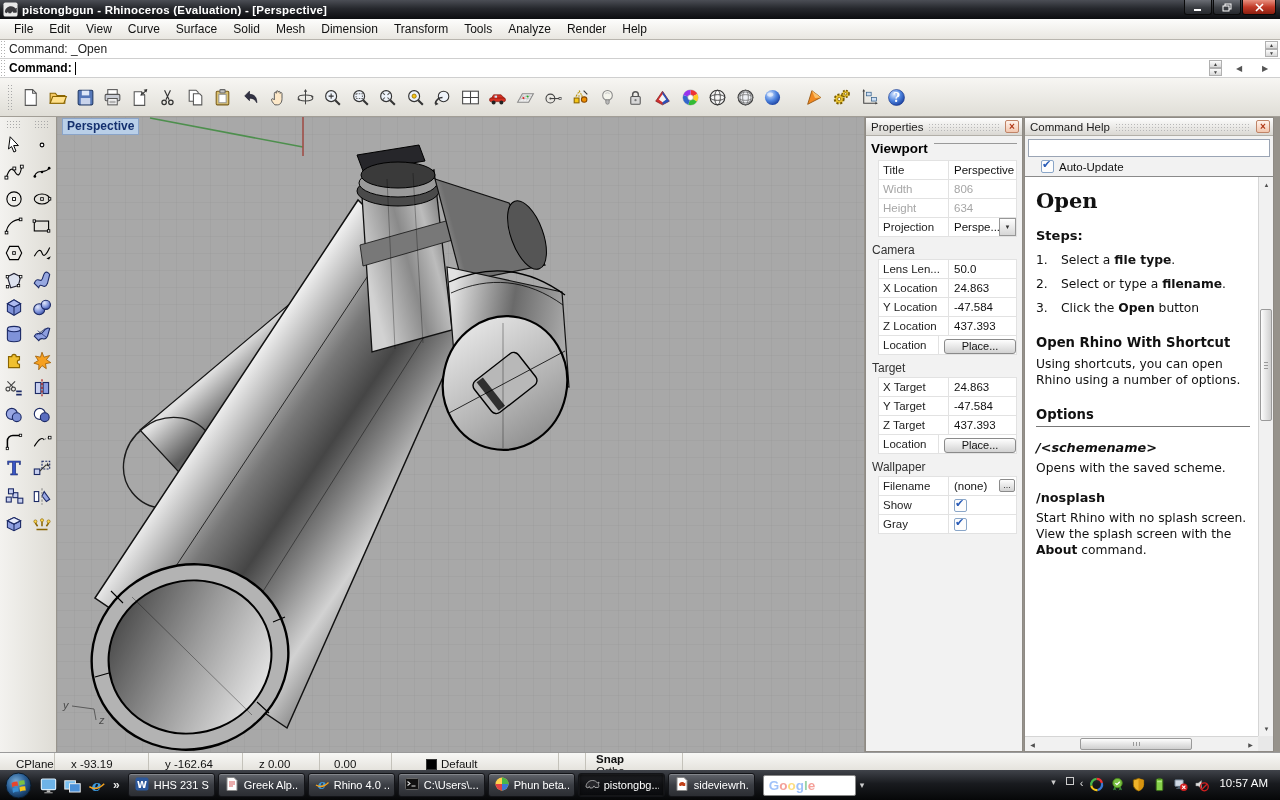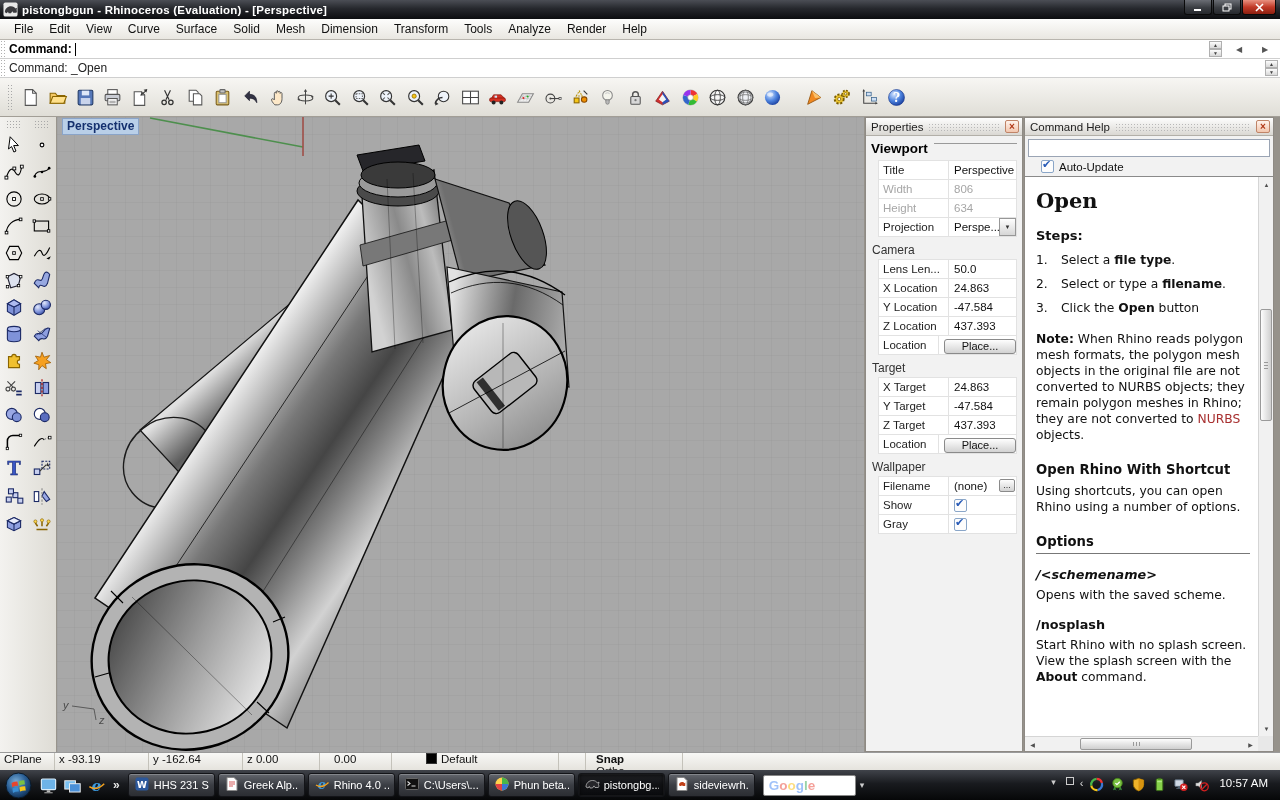--- a/index.html
+++ b/index.html
@@ -100,21 +100,21 @@
   .hscroll { position:absolute; left:0; right:15px; bottom:0; height:15px; background:#f1f1f1; border-top:1px solid #d5d5d5; }
   .hscroll .sb-left, .hscroll .sb-right { position:absolute; top:0; width:15px; height:15px; display:flex; align-items:center; justify-content:center; font-size:6px; color:#505050; }
   .hscroll .sb-left { left:0; } .hscroll .sb-left::before { content:"◀"; }
   .hscroll .sb-right { right:0; } .hscroll .sb-right::before { content:"▶"; }
   .hthumb { position:absolute; top:1px; bottom:1px; left:55px; width:112px; background:linear-gradient(#fdfdfd,#cfcfcf); border:1px solid #9a9a9a; border-radius:2px; }
   .hthumb::before { content:""; position:absolute; top:3px; bottom:3px; left:50%; width:1px; background:#999; box-shadow:-3px 0 0 #999, 3px 0 0 #999; }
   .sb-corner { position:absolute; right:0; bottom:0; width:15px; height:15px; background:#e8e8e8; }
 
   
   #statusbar { height:18px; background:linear-gradient(#f8f8f6,#e5e3dd); border-top:1px solid #9a9a9a; display:flex; align-items:stretch; font-size:11.5px; color:#111; }
-  .scell { display:flex; align-items:flex-start; padding:0 4px; border-right:1px solid #c4c2ba; white-space:nowrap; }
+  .scell { display:flex; align-items:flex-end; padding:0 16px; border-right:1px solid #c4c2ba; white-space:nowrap; }
   .scell.c1{width:55px;} .scell.c2{width:94px;} .scell.c3{width:94px;} .scell.c4{width:77px;} .scell.c5{width:72px;padding-left:14px;} .scell.c6{width:167px;padding-left:34px;}
   .swatch { width:11px; height:11px; background:#000; border:1px solid #333; margin-right:4px; flex-shrink:0; }
   .sspacer { width:27px; border-right:1px solid #c4c2ba; }
   .spane { display:flex; align-items:center; padding:0 10px; border-right:1px solid #c4c2ba; }
   .spane.bold { font-weight:bold; }
   .sfill { flex:1; }
 
   
   #taskbar { height:30px; background:linear-gradient(#40434a,#191b1f 45%,#060708); display:flex; align-items:center; padding:0 5px; color:#fff; }
   #start-orb { width:27px; height:27px; margin-right:7px; display:flex; }
@@ -200,38 +200,38 @@
       <span class="menu-item">Dimension</span>
       <span class="menu-item">Transform</span>
       <span class="menu-item">Tools</span>
       <span class="menu-item">Analyze</span>
       <span class="menu-item">Render</span>
       <span class="menu-item">Help</span>
     </div>
 
   <div class="cmd-row">
     <div class="vgrip"></div>
+    <span id="cmd-history-text">Command: _Open</span>
+    <div class="mini-scroll">
+      <div class="sq-btn up"></div>
+      <div class="sq-btn down"></div>
+    </div>
+  </div>
+
+  <div class="cmd-row">
+    <div class="vgrip"></div>
     <span id="cmd-prompt">Command:</span>
     <span class="caret"></span>
     <div id="cmd-input-controls">
       <div class="spinner">
         <div class="sq-btn up"></div>
         <div class="sq-btn down"></div>
       </div>
       <span class="nav-arrow left"></span>
       <span class="nav-arrow right"></span>
-    </div>
-  </div>
-
-  <div class="cmd-row">
-    <div class="vgrip"></div>
-    <span id="cmd-history-text">Command: _Open</span>
-    <div class="mini-scroll">
-      <div class="sq-btn up"></div>
-      <div class="sq-btn down"></div>
     </div>
   </div>
 
   <div id="toolbar">
     <div class="hgrip"></div>
   <div class="tb-btn">
         <svg viewBox="0 0 20 20" width="21" height="21">
           <path d="M5 2.5h7l3.5 3.5v11.5H5z" fill="#fff" stroke="#555"></path>
           <path d="M12 2.5V6h3.5" fill="none" stroke="#555"></path>
         </svg>
@@ -882,21 +882,20 @@
               </div>
               <div class="step">
                 <span class="step-n">2.</span>
                 <span><span>Select or type a </span><b>filename</b><span>.</span></span>
               </div>
               <div class="step">
                 <span class="step-n">3.</span>
                 <span><span>Click the </span><b>Open</b><span> button</span></span>
               </div>
             </div>
-          <p class="note"><b>Note:</b><span> When Rhino reads polygon mesh formats, the polygon mesh objects in the original file are not converted to NURBS objects; they remain polygon meshes in Rhino; they are not converted to </span><span class="nurbs-link">NURBS</span><span> objects.</span></p>
           <h3>Open Rhino With Shortcut</h3>
           <p>Using shortcuts, you can open Rhino using a number of options.</p>
           <h3 class="options">Options</h3>
           <h4 class="italic">/&lt;schemename&gt;</h4>
           <p>Opens with the saved scheme.</p>
           <h4>/nosplash</h4>
           <p><span>Start Rhino with no splash screen. View the splash screen with the </span><b>About</b><span> command.</span></p>
         </div>
         <div class="vscroll">
           <div class="sb-up"></div>

